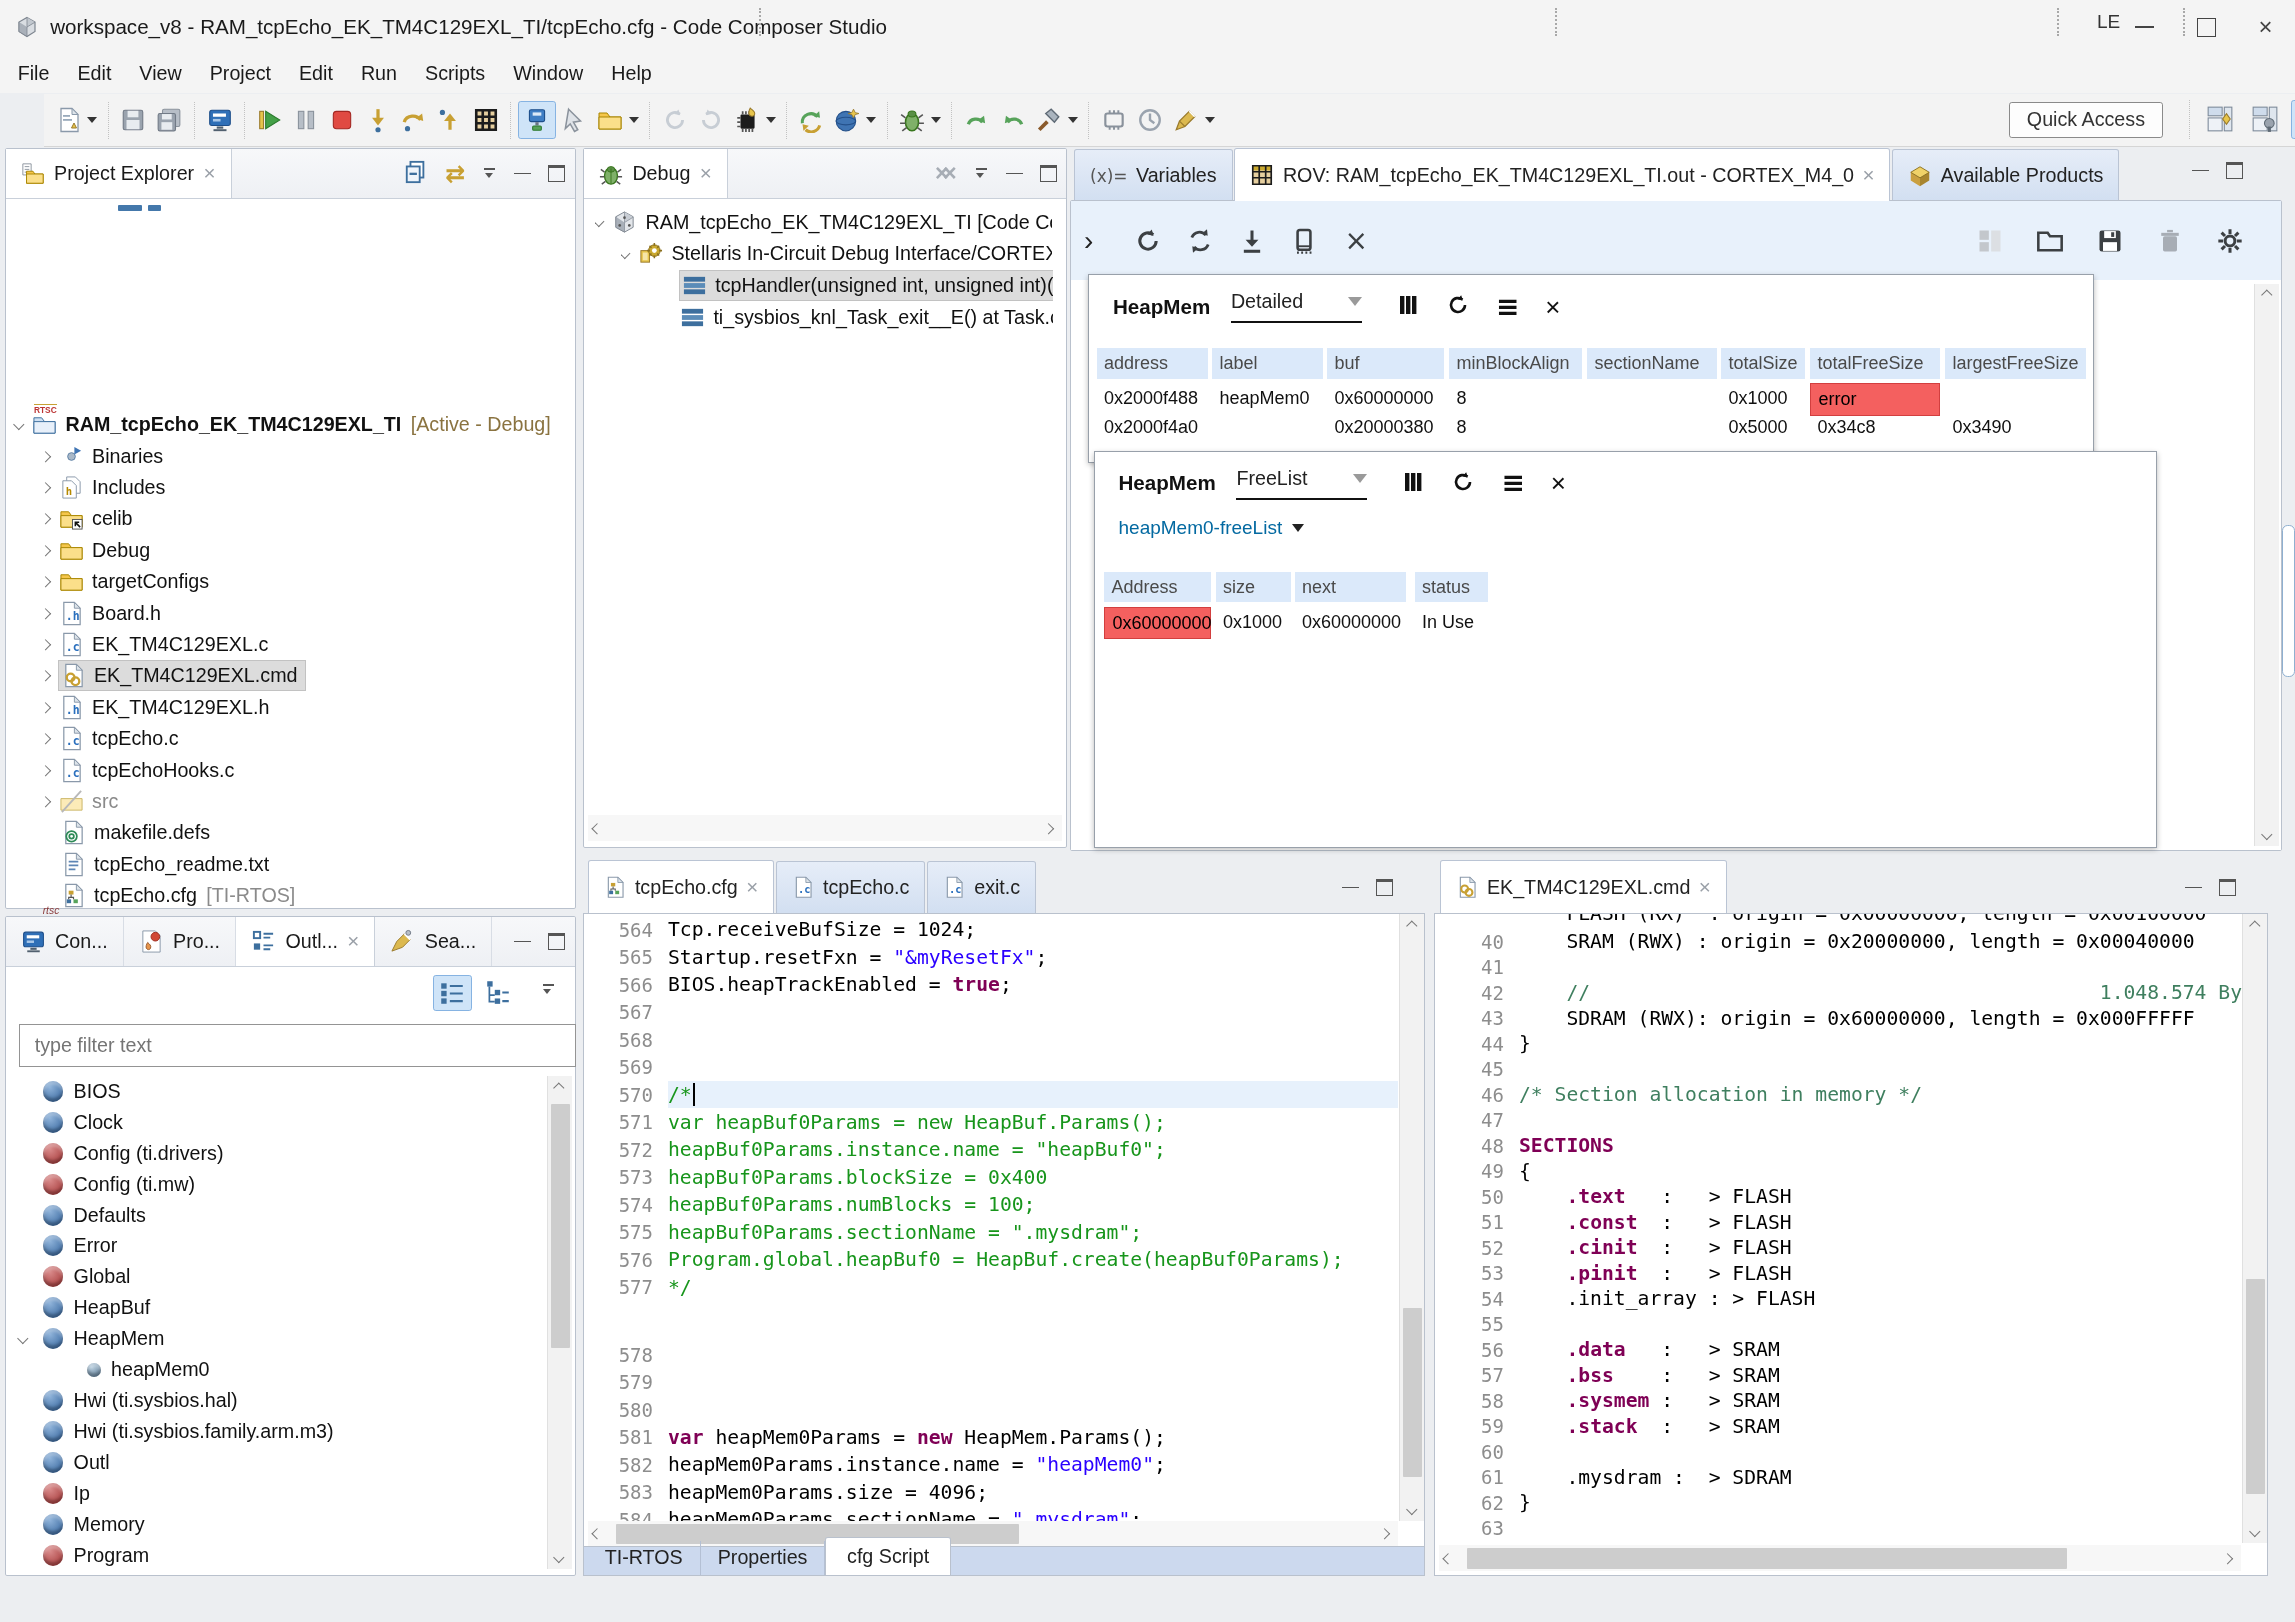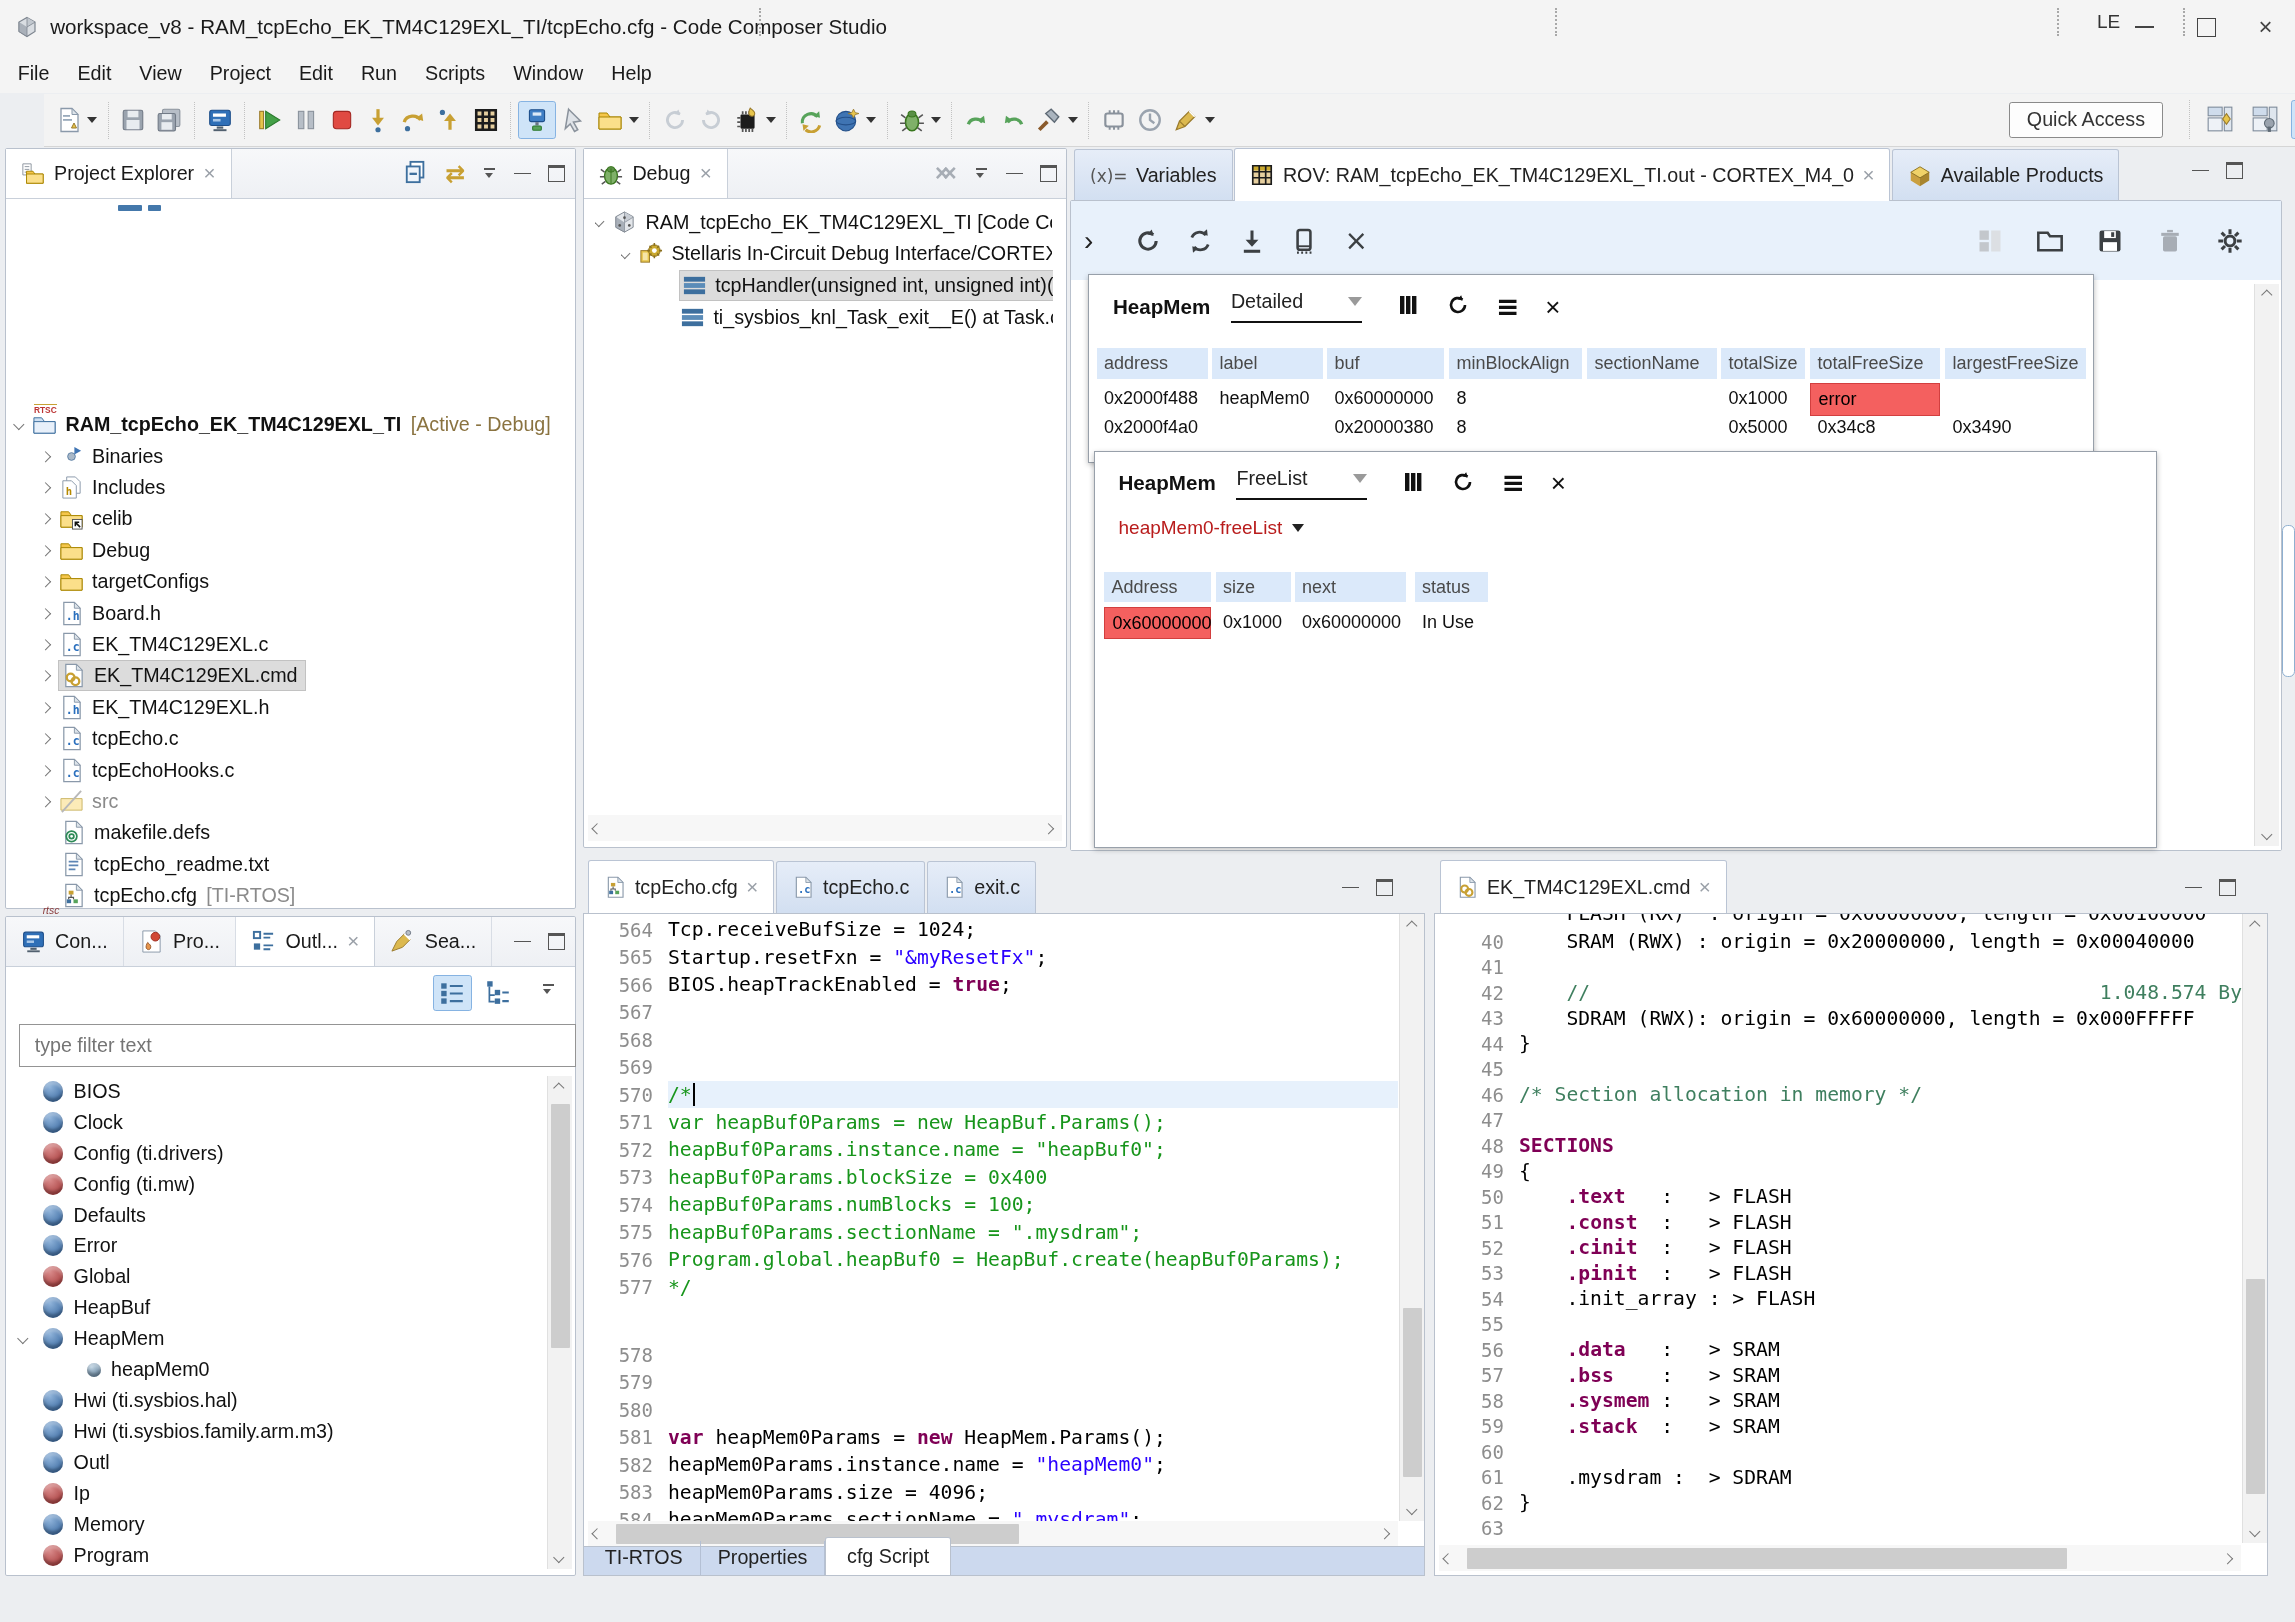--- a/index.html
+++ b/index.html
@@ -85,21 +85,21 @@
   .rovright{position:absolute;right:37px;display:flex;align-items:center;gap:32px;}
   .card{position:absolute;background:#fff;border:0.9px solid #98a0aa;box-shadow:0 1.9px 5.6px rgba(0,0,0,.28);}
   .cardhead{display:flex;align-items:center;padding:15px 0 0 24px;}
   .cardhead .modname{font-weight:bold;font-size:20.6px;color:#111;}
   .cardhead .viewsel{margin-left:20.6px;font-size:19.7px;color:#222;position:relative;padding-bottom:7.5px;border-bottom:2.8px solid #111;min-width:131px;display:inline-flex;align-items:center;justify-content:space-between;gap:17px;}
   .dtri{width:0;height:0;border-left:7.5px solid transparent;border-right:7.5px solid transparent;border-top:9.4px solid #9a9a9a;}
   .cardicons{display:flex;align-items:center;gap:26px;margin-left:34px;}
   .cardicons svg{width:24px;height:24px;}
   .hamb{font-size:28px;font-weight:bold;color:#111;line-height:1;font-family:"DejaVu Sans",sans-serif;}
   .closex{font-size:26px;color:#111;line-height:1;}
-  .instsel{margin:17px 0 0 24px;font-size:19px;color:#b91c1c;display:flex;align-items:center;gap:9.4px;}
+  .instsel{margin:17px 0 0 24px;font-size:19px;color:#0369a1;display:flex;align-items:center;gap:9.4px;}
   .dtri2{width:0;height:0;border-left:6.6px solid transparent;border-right:6.6px solid transparent;border-top:8.4px solid #222;}
   .rcell{position:absolute;font-size:18px;padding:4.7px 7.5px;white-space:nowrap;box-sizing:border-box;}
   .rhead{background:#dbe9fa;color:#4a4a4a;}
   .rerr{background:#f4605f;border:0.9px solid #d23f3f;color:#000;}
   
   .osphere{width:20.6px;height:20.6px;border-radius:50%;flex:none;margin-right:10.3px;
      box-shadow:inset 0 -3.7px 2.8px rgba(0,0,0,.25), inset 0 3.7px 2.8px rgba(255,255,255,.3);}
   .sph-blue{background:radial-gradient(circle at 35% 30%,#8fb3da,#2c5d96);}
   .sph-red{background:radial-gradient(circle at 35% 30%,#d98a8a,#9e2f2f);}
   .sph-small{width:14px;height:14px;background:radial-gradient(circle at 35% 30%,#b9cede,#53748f);}

